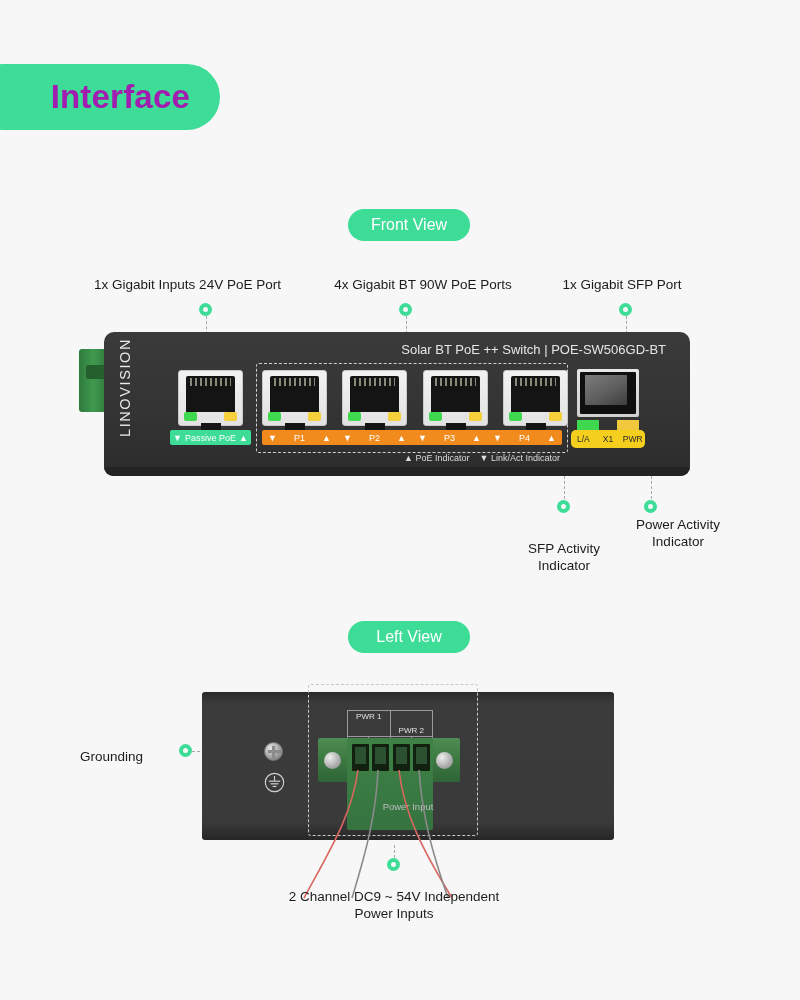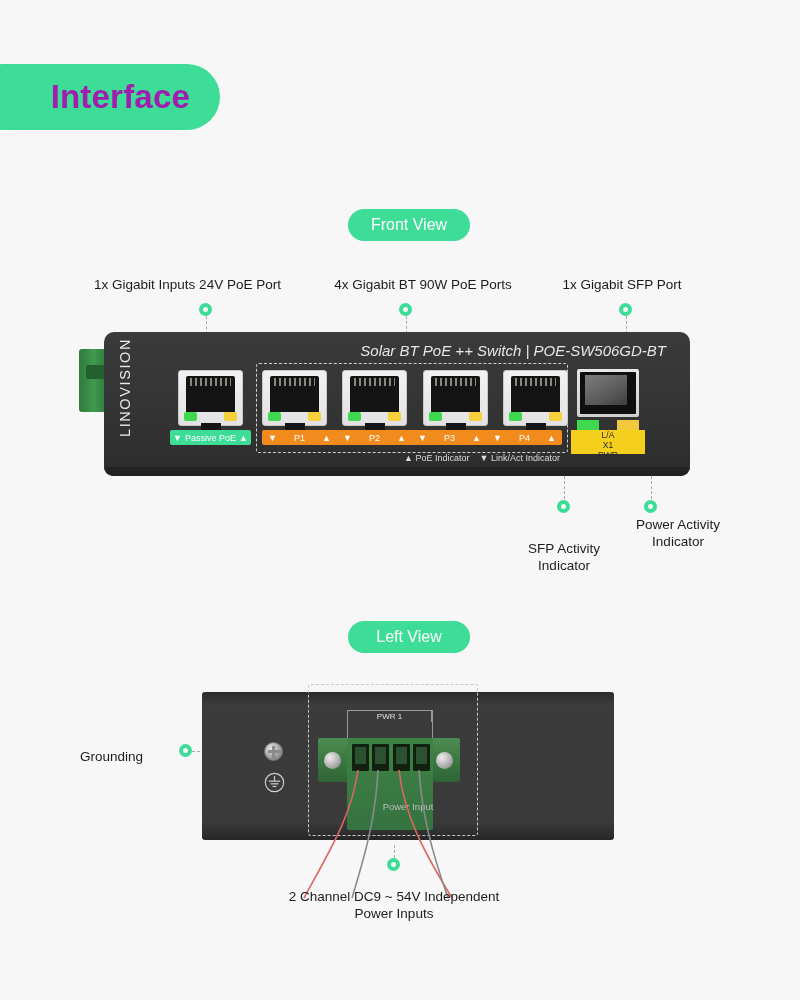--- a/index.html
+++ b/index.html
@@ -105,22 +105,21 @@
     transform: rotate(-90deg);
     color: #e9e9e9;
     font-size: 14.5px;
     letter-spacing: 1.6px;
     text-align: center;
   }
   .model-text {
     position: absolute;
     right: 24px; top: 10px;
     color: #e6e6e6;
-    font-size: 15px;
-    font-style: italic;
+    font-size: 13px;
   }
 
   
   .port-group { position: absolute; }
   .rj45 {
     position: relative;
     width: 65px; height: 56px;
     background: linear-gradient(180deg,#f2f2f2 0%,#e2e2e2 100%);
     border: 1px solid #c9c9c9;
     border-radius: 3px;
@@ -192,22 +191,22 @@
   }
   .sfp-cage .inner::before{
     content:""; position:absolute; left:5px; top:3px; width:42px; height:30px;
     background: linear-gradient(150deg,#7d7d7d 0%,#5b5b5b 60%,#3d3d3d 100%);
   }
   .sfp-leds { position:absolute; display:flex; }
   .sfp-led { width:22px; height:13px; }
   .sfp-led.green { background:#3fd94f; }
   .sfp-led.amber { background:#f2c93c; }
   .sfp-strip {
-    position:absolute; height:24px; background:#f5cf1e; border-radius:0;
-    display:flex; align-items:center; color:#2a2a2a; font-size:8.5px;flex-direction:column;
+    position:absolute; height:18px; background:#f5cf1e; border-radius:5px;
+    display:flex; align-items:center; color:#2a2a2a; font-size:8.5px;
   }
   .sfp-strip span { flex:1; text-align:center; }
 
   
   #left-device {
     position: absolute;
     left: 202px; top: 692px;
     width: 412px; height: 148px;
     background: linear-gradient(180deg,#2a2a2a 0%,#3b3b3b 8%,#3a3a3a 88%,#262626 100%);
     border-radius: 3px;
@@ -253,21 +252,21 @@
   }
   .term-slot::after{
     content:""; position:absolute; left:3px; top:3px; width:11px; height:17px;
     background:#2b5130;
   }
   .pwr-header {
     position:absolute; left:145px; top:18px; width:86px;
     color:#e2e2e2; font-size:8px;
   }
   .pwr-header .row {
-    display:flex; border:1px solid #9a9a9a;flex-direction:column;
+    display:flex; border:1px solid #9a9a9a;
   }
   .pwr-header .row.top > div {
     flex:1; text-align:center; padding:1px 0; border-right:1px solid #9a9a9a;
   }
   .pwr-header .row.top > div:last-child { border-right:none;margin-top:14px; }
   .pwr-header .row.bot { border-top:none; }
   .pwr-header .row.bot > div {
     flex:1; text-align:center; padding:1px 0; border-right:1px solid #9a9a9a;
   }
   .pwr-header .row.bot > div:last-child { border-right:none; }

